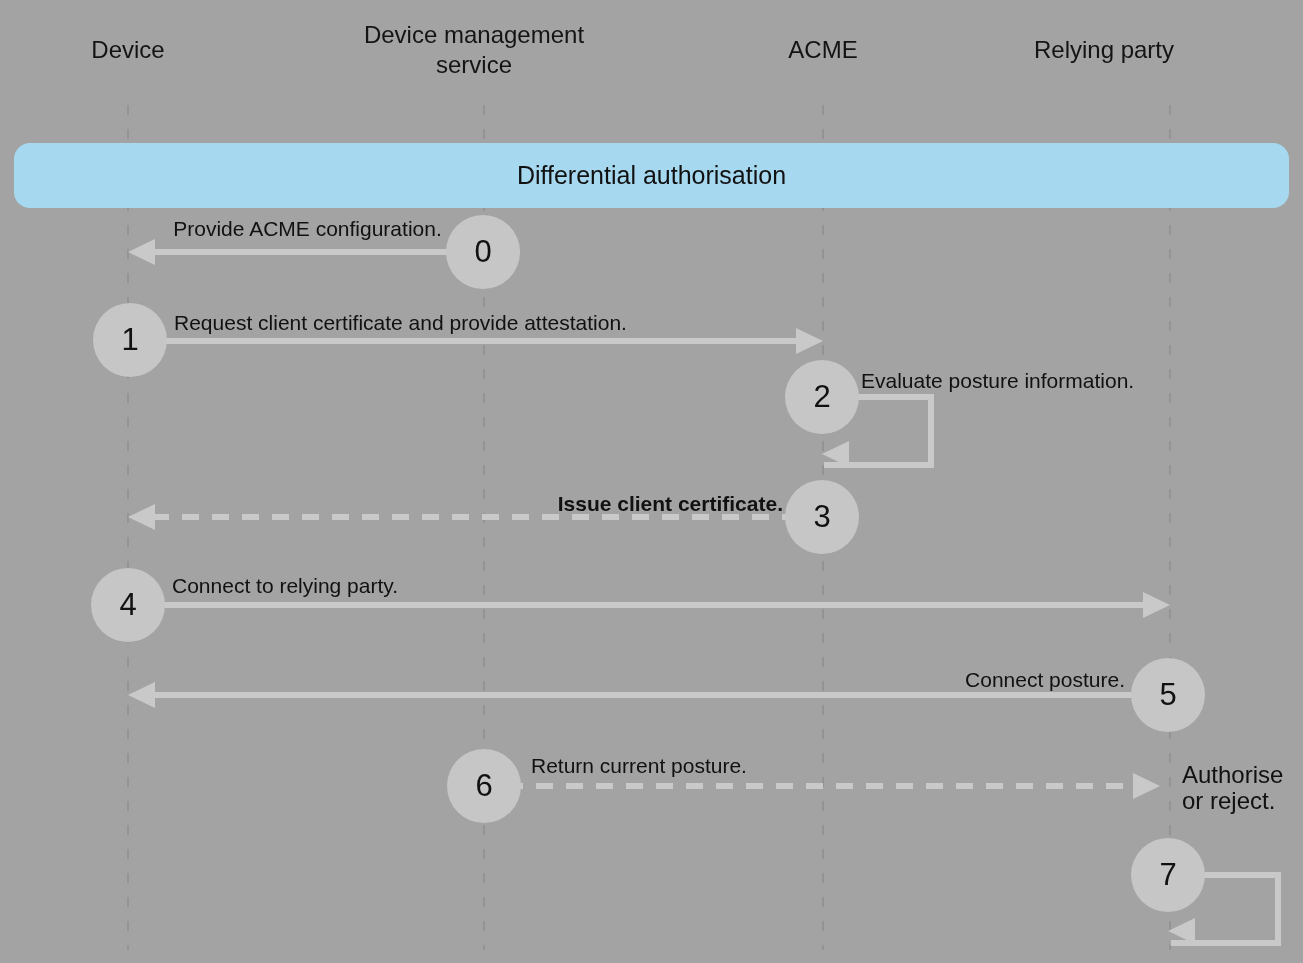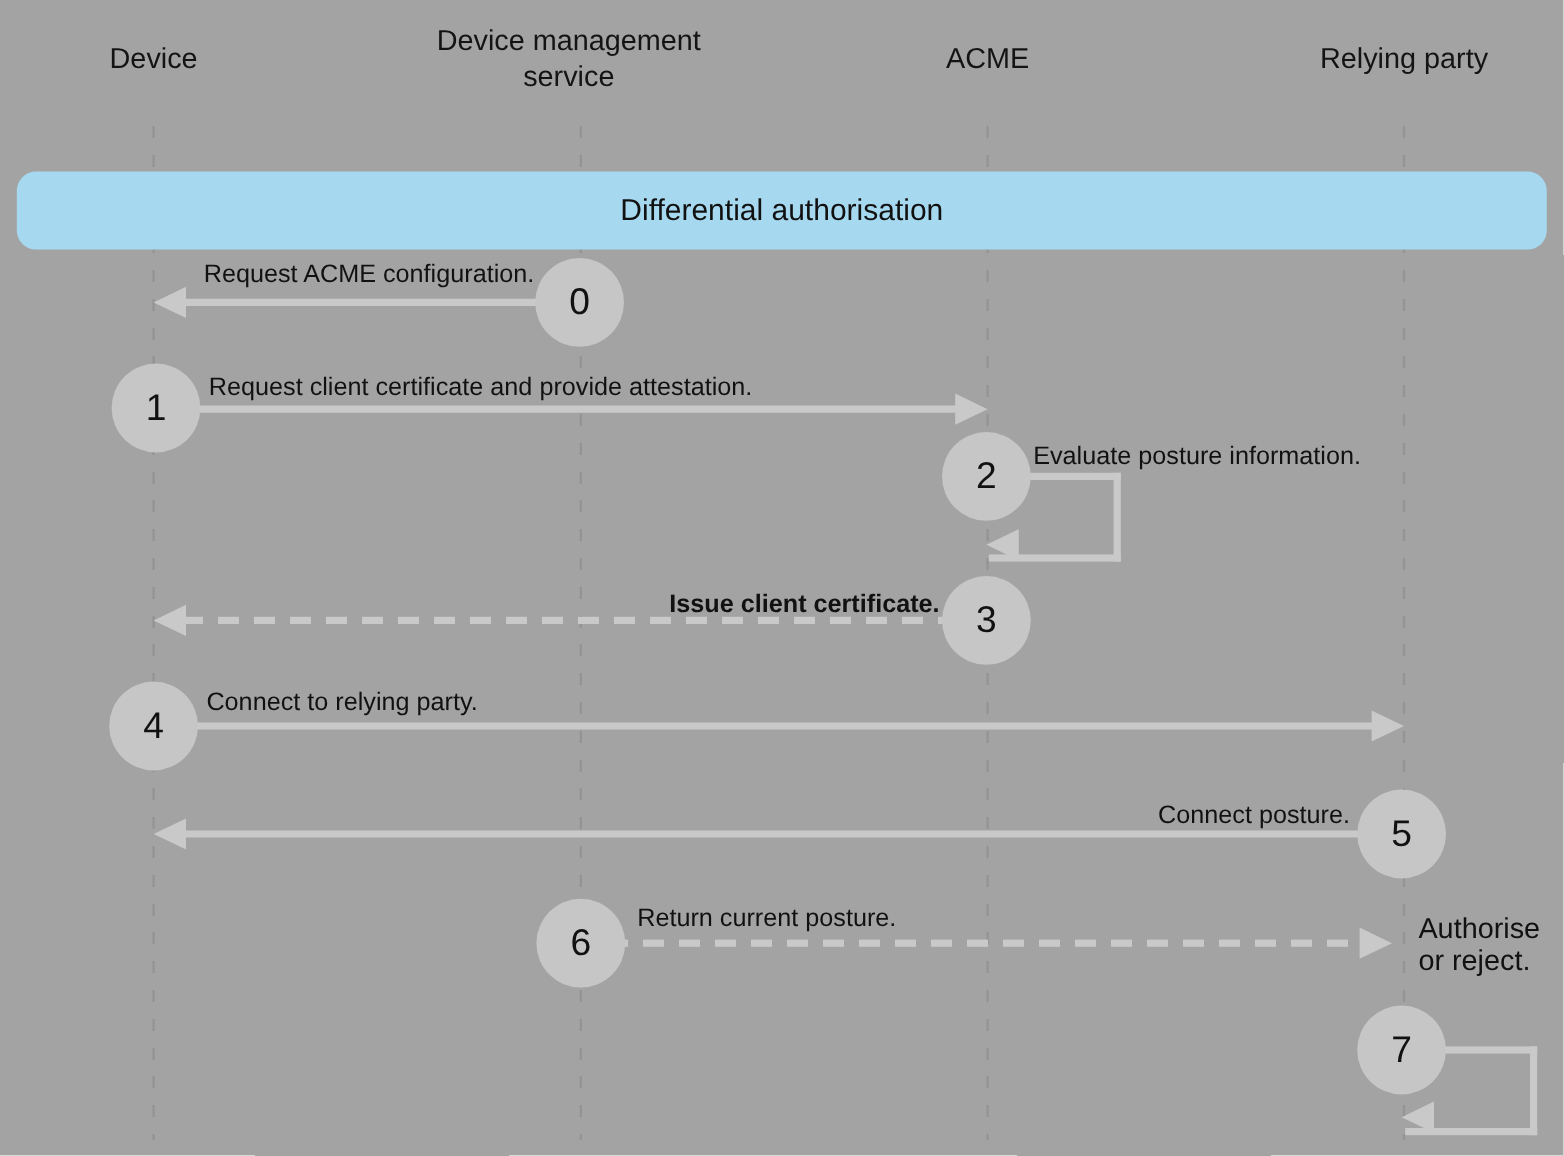--- a/index.html
+++ b/index.html
@@ -95,33 +95,33 @@
   }
 </style>
 </head>
 <body>
 
 <div id="stage">
 
   <div class="actor" style="left:128px;top:35px;width:220px;">Device</div>
   <div class="actor" style="left:460px;top:20px;width:232px;margin-left:14px;">Device management service</div>
   <div class="actor" style="left:823px;top:35px;width:220px;">ACME</div>
-  <div class="actor" style="left:1170px;top:35px;width:220px;">Relying party</div>
+  <div class="actor" style="left:1104px;top:35px;width:220px;">Relying party</div>
 
   <div class="lifeline" style="left:127px;top:105px;height:845px;"></div>
   <div class="lifeline" style="left:483px;top:105px;height:845px;"></div>
   <div class="lifeline" style="left:822px;top:105px;height:845px;"></div>
   <div class="lifeline" style="left:1169px;top:105px;height:845px;"></div>
 
   <div class="banner">
     <span>Differential authorisation</span>
   </div>
 
   <div>
-    <div class="msg-label" style="left:165px;top:216px;width:285px;text-align:center;">Request ACME configuration.</div>
+    <div class="msg-label" style="left:165px;top:216px;width:285px;text-align:center;">Provide ACME configuration.</div>
     <div class="shaft" style="left:146px;top:249px;width:320px;"></div>
     <div class="head-left" style="left:128px;top:239px;"></div>
     <div class="badge" style="left:446px;top:215px;">0</div>
   </div>
 
   <div>
     <div class="msg-label" style="left:174px;top:310px;">Request client certificate and provide attestation.</div>
     <div class="shaft" style="left:150px;top:338px;width:650px;"></div>
     <div class="head-right" style="left:796px;top:328px;"></div>
     <div class="badge" style="left:93px;top:303px;">1</div>

